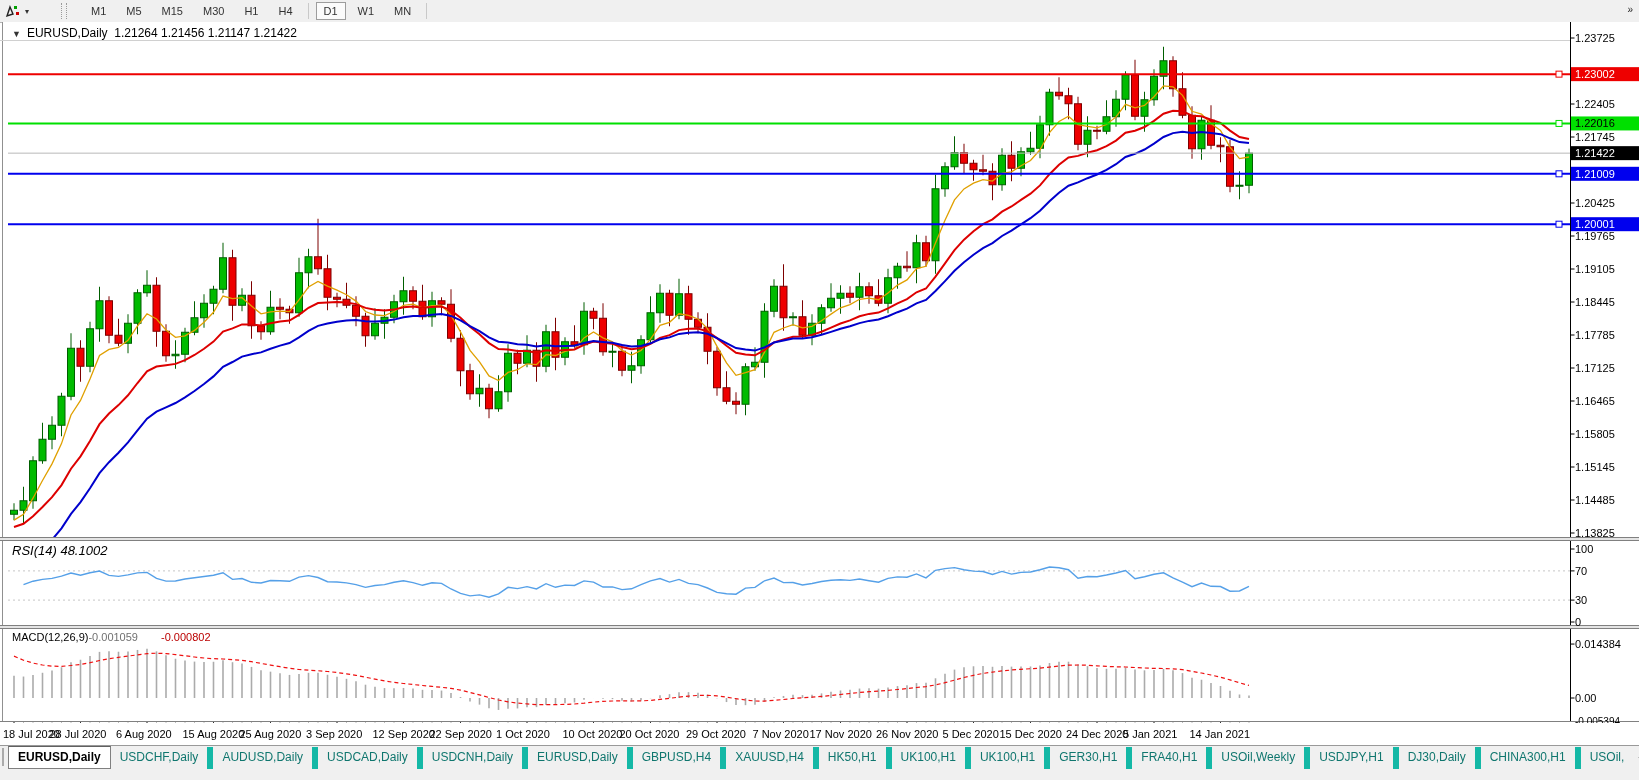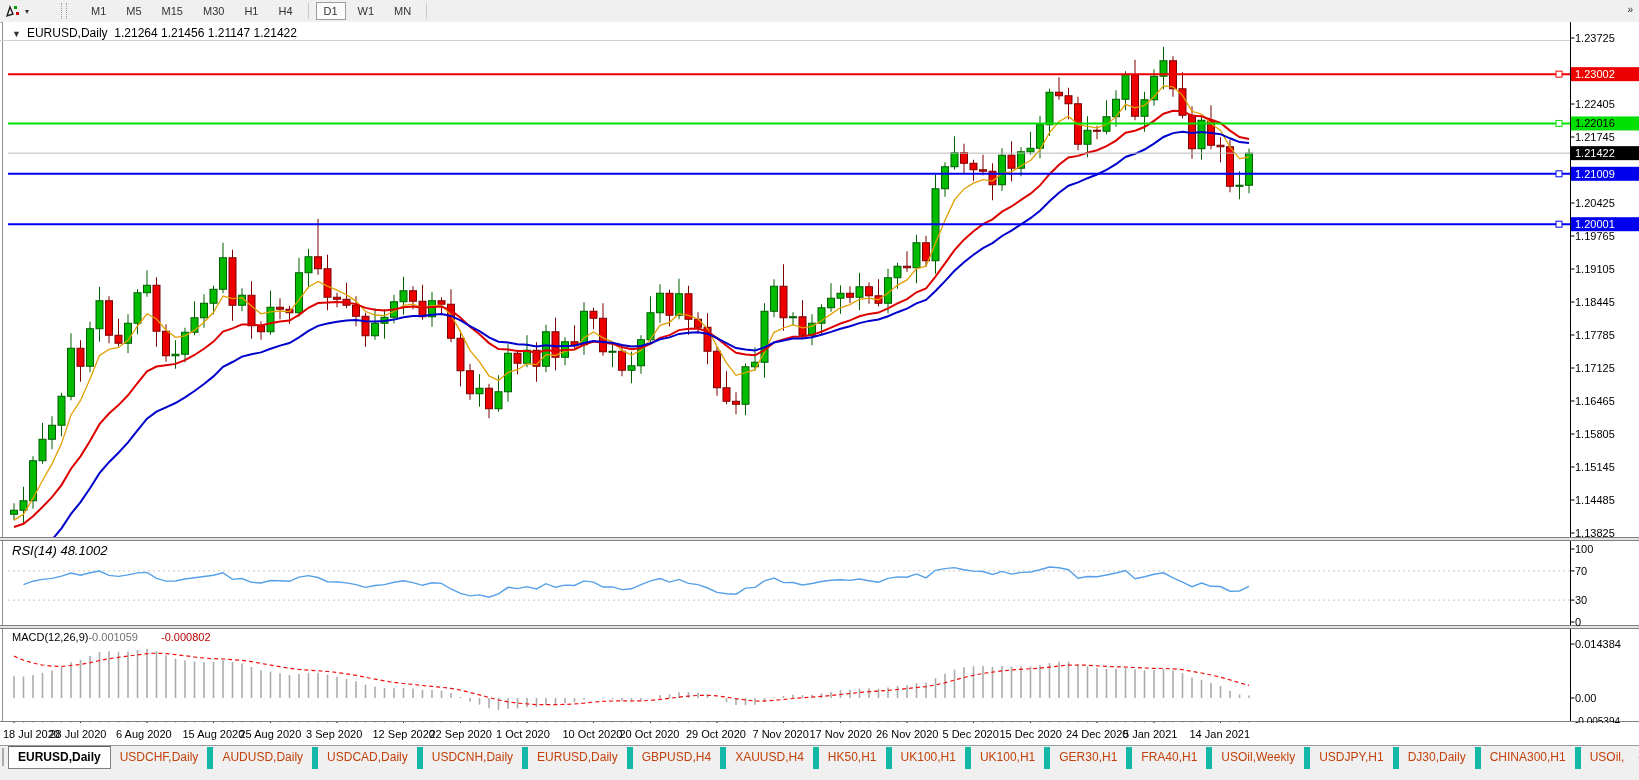--- a/index.html
+++ b/index.html
@@ -24,21 +24,21 @@
   #macd-label .v-main{color:#707070;}
   #macd-label .v-sig{color:#bb0000;margin-left:20px;}
   #macd-bottom-label{left:1575px;top:716px;font-size:10px;}
   
   #date-axis{position:absolute;left:0;top:723px;width:1639px;height:20px;background:#fff;}
   .date-label{position:absolute;top:5px;font-size:11px;color:#000;white-space:nowrap;}
   
   #tabbar{position:absolute;left:0;top:745px;width:1639px;height:35px;background:#F0F0F0;
     border-top:1px solid #999;display:flex;align-items:flex-start;font-size:12px;}
   .tabgrip{width:5px;height:18px;border-left:1px solid #aaa;border-right:1px solid #aaa;margin:2px 4px 0 2px;}
-  .tab{padding:3px 9px 4px 9px;margin-top:1px;color:#c2410c;white-space:nowrap;cursor:default;}
+  .tab{padding:3px 9px 4px 9px;margin-top:1px;color:#0f766e;white-space:nowrap;cursor:default;}
   .tab.active{background:#FFFFFF;border:1px solid #808080;border-top-color:#606060;font-weight:bold;color:#000;margin-top:0;}
   .tab + .tab{border-left:6px solid #14b8a6;}
   .tab.active + .tab{border-left:none;}
   .tab-scroll{margin-left:auto;display:flex;align-items:center;height:20px;}
   .tab-scroll span{font-size:10px;color:#222;padding:2px 5px;cursor:default;}
   svg text{font-family:"Liberation Sans",sans-serif;}
 </style>
 </head>
 <body>
 

